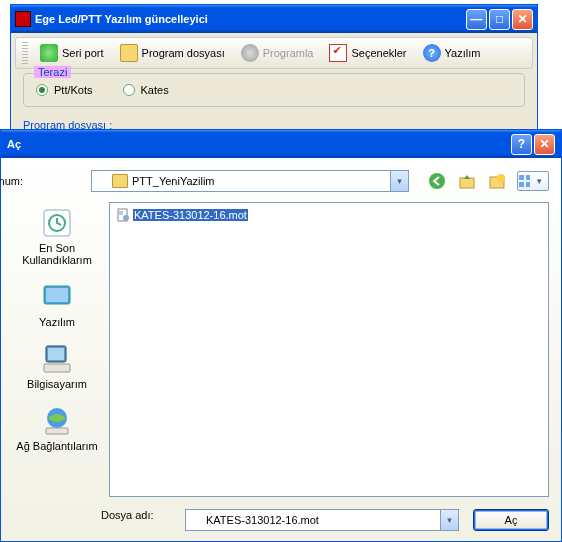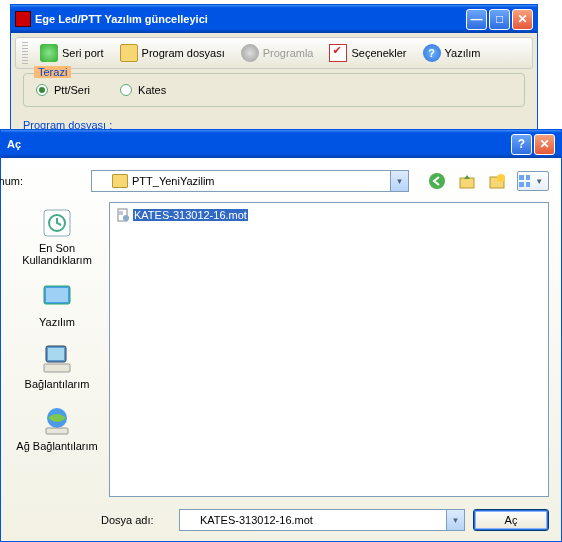--- a/index.html
+++ b/index.html
@@ -15,21 +15,21 @@
 .win-btn.min, .win-btn.max { background: linear-gradient(#6BA5F8,#2E6DE0); }
 .win-btn.close { background: linear-gradient(#F8A17D,#E35839); }
 
 .toolbar { background: linear-gradient(#FEFEFE,#E9E7D7); border: 1px solid #ccc; margin: 4px; padding: 4px 6px; display: flex; align-items: center; gap: 4px; border-radius:3px;}
 .grip { width:6px; height:22px; background: repeating-linear-gradient(#bbb 0 1px, transparent 1px 3px); margin-right:2px;}
 .tool-item { display: flex; align-items: center; gap: 4px; padding: 2px 6px; color: #000; cursor: pointer; }
 .tool-item.disabled { color: #999; }
 .tool-icon { width: 18px; height: 18px; display:inline-block; }
 
 .groupbox { margin: 2px 12px 8px 12px; border: 1px solid #bfc9b8; border-radius: 4px; padding: 10px 12px 10px 12px; position: relative; }
-.groupbox .legend { position: absolute; top: -8px; left: 10px; background: #fdba74; padding: 0 4px; color: #0046D5; }
+.groupbox .legend { position: absolute; top: -8px; left: 10px; background: #f0abfc; padding: 0 4px; color: #0046D5; }
 .radio-row { display: flex; gap: 30px; }
 .radio { display: flex; align-items: center; gap: 6px; }
 .radio-dot { width: 12px; height: 12px; border-radius: 50%; border: 1px solid #5a7; background: #fff; display:flex; align-items:center; justify-content:center;}
 .radio-dot.checked::after { content:''; width:6px; height:6px; border-radius:50%; background:#3a863a;}
 .truncated { margin: 12px 12px 4px 12px; color: #0046D5; }
 
 
 .dialog { position: absolute; left: 0; top: 129px; width: 562px; height: 413px; border: 1px solid #0054E3; background: #b91c1c; display:flex; flex-direction:column;}
 .dlg-title { height: 28px; background: linear-gradient(to bottom, #3F8CF3 0%, #0054E3 10%, #0054E3 85%, #0040AB 100%); display: flex; align-items: center; padding: 0 6px; color: #fff; font-weight: bold; font-size: 13px; }
 .dlg-title .spacer { flex:1; }
@@ -47,21 +47,21 @@
 .middle { flex:1; display:flex; gap:8px; margin-top:4px;}
 .places { width:88px; display:flex; flex-direction:column; align-items:center; gap:14px; padding-top:4px;}
 .place { display:flex; flex-direction:column; align-items:center; gap:2px; text-align:center; cursor:pointer; width:88px;}
 .place-icon { width:34px; height:34px; display:flex; align-items:center; justify-content:center;}
 .file-area { flex:1; border:1px solid #7F9DB9; background:#fff; padding:4px; overflow:auto;}
 .file-item { display:inline-flex; align-items:center; gap:3px; padding:1px 2px;}
 .file-item.selected span.fname { background:#316AC5; color:#fff; padding:0 1px;}
 .file-item .ficn { width:14px; height:14px; display:inline-block;}
 
 .bottom { display:flex; flex-direction:column; gap:6px; padding-left:88px; margin-top:6px;}
-.brow { display:flex; align-items:center; gap:8px;}
+.brow { display:flex; align-items:flex-start; gap:14px;}
 .brow .blabel { width:70px;}
 .brow .combo { flex:1;}
 .btn { width:76px; height:22px; border:1px solid #003C74; background:linear-gradient(#fff,#ECE9D8); border-radius:3px; cursor:pointer; display:flex; align-items:center; justify-content:center;}
 .btn.default { box-shadow: 0 0 0 1px #2E6DE0 inset, 0 0 0 2px #88B4F8 inset;}
 
 
 .ic-printer{ background: radial-gradient(#8BE28B,#2EAF2E); border-radius:3px;}
 .ic-folder{ background:#F7D774; border:1px solid #b89a2e; border-radius:2px;}
 .ic-check{ background:#fff; border:1px solid #c33; position:relative;}
 .ic-check::after{content:'✔'; color:#d22; position:absolute; left:2px; top:-1px; font-size:11px;}
@@ -105,21 +105,21 @@
       <span class="tool-icon ic-help">?</span>
       <span>Yazılım</span>
     </div>
   </div>
 
   <div class="groupbox">
     <span class="legend">Terazi</span>
     <div class="radio-row">
       <label class="radio">
         <span class="radio-dot checked"></span>
-        <span>Ptt/Seri</span>
+        <span>Ptt/Kots</span>
       </label>
       <label class="radio">
         <span class="radio-dot"></span>
         <span>Kates</span>
       </label>
     </div>
   </div>
 
   <div class="truncated">Program dosyası :</div>
 </div>
@@ -195,21 +195,21 @@
           <span>Yazılım</span>
         </div>
         <div class="place">
           <div class="place-icon">
             <svg width="34" height="34">
                 <rect x="6" y="4" width="20" height="16" rx="2" fill="#5A9BD5" stroke="#345"></rect>
                 <rect x="8" y="6" width="16" height="12" fill="#A8D8F0"></rect>
                 <rect x="4" y="22" width="26" height="8" rx="1" fill="#E8E6D8" stroke="#999"></rect>
               </svg>
           </div>
-          <span>Bağlantılarım</span>
+          <span>Bilgisayarım</span>
         </div>
         <div class="place">
           <div class="place-icon">
             <svg width="34" height="34">
                 <circle cx="17" cy="14" r="10" fill="#4B9BE8"></circle>
                 <path d="M8 14 Q17 6 26 14 Q17 22 8 14" fill="#7EC850"></path>
                 <rect x="6" y="24" width="22" height="6" rx="1" fill="#E8E6D8" stroke="#999"></rect>
               </svg>
           </div>
           <span>Ağ Bağlantılarım</span>

